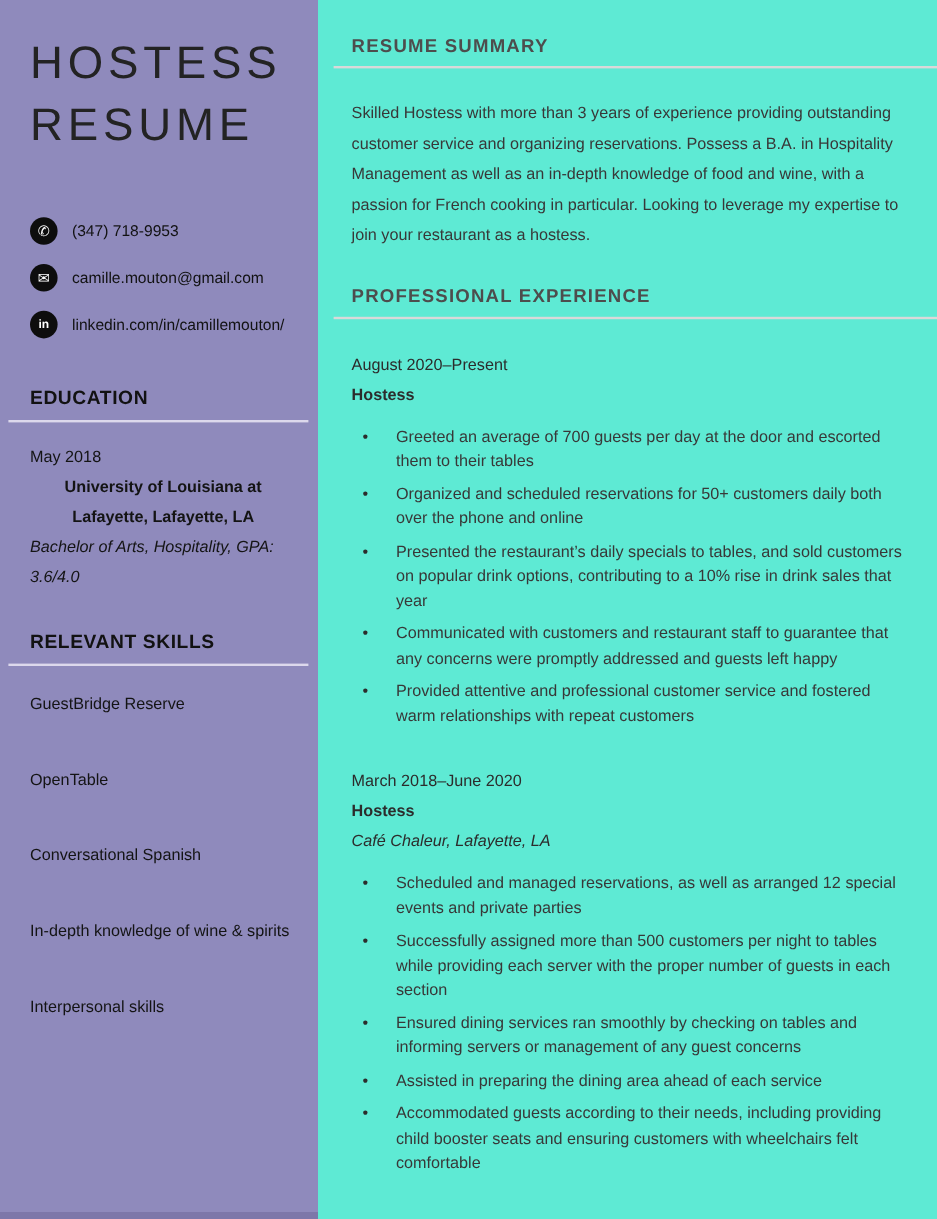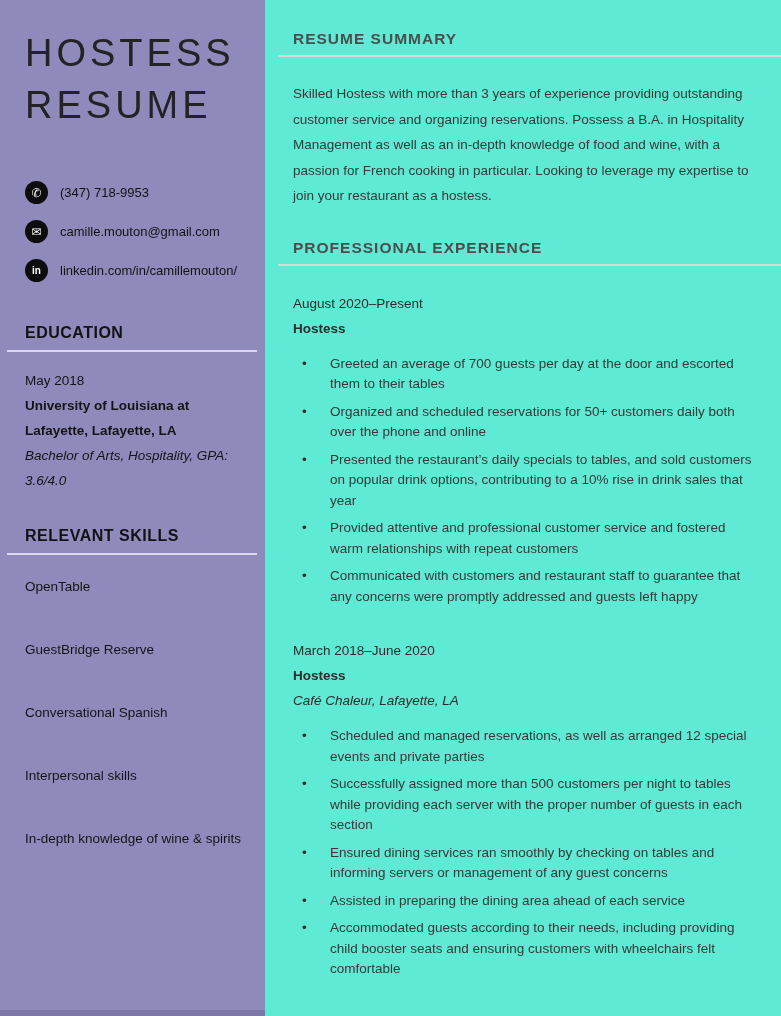--- a/index.html
+++ b/index.html
@@ -50,21 +50,21 @@
   .c-text { margin-left: 12px; font-size: 13px; color: #121212; }
 
   .sb-section-head {
     margin: 0; font-size: 16px; font-weight: bold;
     letter-spacing: 0.5px; color: #121212;
   }
   .sb-rule { border: none; border-top: 2px solid var(--rule_sidebar); margin: 8px -10px 0 -18px; }
   .edu-section { margin-top: 42px; }
   .edu-body { margin-top: 16px; font-size: 13.5px; line-height: 25px; color: #141414; }
   .edu-date { }
-  .edu-school { font-weight: bold; }
+  .edu-school { font-weight: bold; text-align: center; }
   .edu-degree { font-style: italic; }
   .skills-section { margin-top: 34px; }
   .skills-list { margin-top: 18px; }
   .skill-item { font-size: 13.5px; line-height: 28px; margin-bottom: 35px; color: #141414; }
 
   
   .main {
     position: absolute; left: 265px; top: 0;
     width: 516px; height: 772px;
     padding: 30px 26px 0 28px;
@@ -128,25 +128,25 @@
         <div class="edu-date">May 2018</div>
         <div class="edu-school">University of Louisiana at Lafayette, Lafayette, LA</div>
         <div class="edu-degree">Bachelor of Arts, Hospitality, GPA: 3.6/4.0</div>
       </div>
     </section>
 
     <section class="skills-section">
       <h2 class="sb-section-head">RELEVANT SKILLS</h2>
       <hr class="sb-rule">
       <div class="skills-list">
+        <div class="skill-item">GuestBridge Reserve</div>
         <div class="skill-item">OpenTable</div>
-        <div class="skill-item">GuestBridge Reserve</div>
         <div class="skill-item">Conversational Spanish</div>
+        <div class="skill-item">In-depth knowledge of wine &amp; spirits</div>
         <div class="skill-item">Interpersonal skills</div>
-        <div class="skill-item">In-depth knowledge of wine &amp; spirits</div>
       </div>
     </section>
   </aside>
   <div class="sidebar-footer-strip"></div>
 
   <main class="main">
 
     <section class="summary-section">
       <h2 class="m-head">RESUME SUMMARY</h2>
       <hr class="m-rule">
@@ -157,22 +157,22 @@
       <h2 class="m-head">PROFESSIONAL EXPERIENCE</h2>
       <hr class="m-rule">
 
       <div class="job">
         <p class="job-dates">August 2020–Present</p>
         <p class="job-title">Hostess</p>
         <ul class="bullets">
           <li>Greeted an average of 700 guests per day at the door and escorted them to their tables</li>
           <li>Organized and scheduled reservations for 50+ customers daily both over the phone and online</li>
           <li>Presented the restaurant’s daily specials to tables, and sold customers on popular drink options, contributing to a 10% rise in drink sales that year</li>
+          <li>Communicated with customers and restaurant staff to guarantee that any concerns were promptly addressed and guests left happy</li>
           <li>Provided attentive and professional customer service and fostered warm relationships with repeat customers</li>
-          <li>Communicated with customers and restaurant staff to guarantee that any concerns were promptly addressed and guests left happy</li>
         </ul>
       </div>
 
       <div class="job">
         <p class="job-dates">March 2018–June 2020</p>
         <p class="job-title">Hostess</p>
         <p class="job-company">Café Chaleur, Lafayette, LA</p>
         <ul class="bullets">
           <li>Scheduled and managed reservations, as well as arranged 12 special events and private parties</li>
           <li>Successfully assigned more than 500 customers per night to tables while providing each server with the proper number of guests in each section</li>

